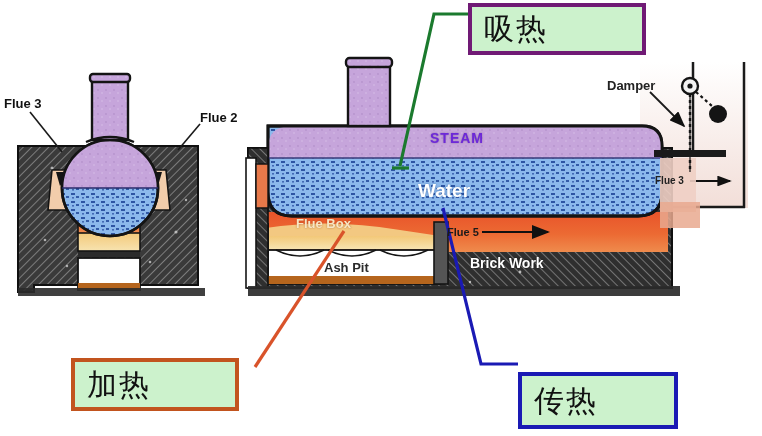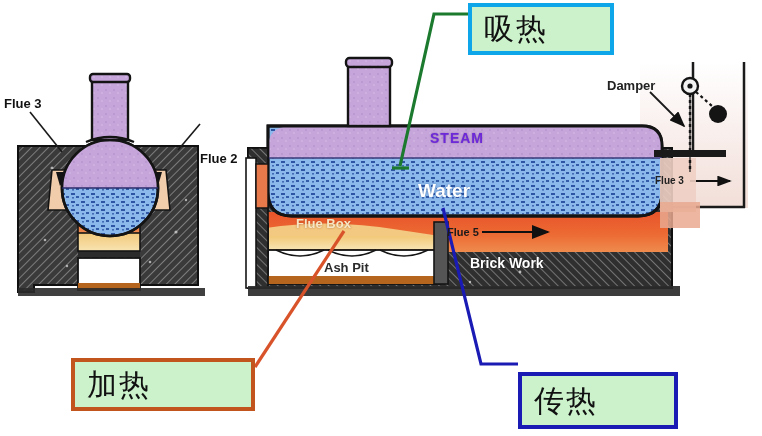--- a/index.html
+++ b/index.html
@@ -37,40 +37,40 @@
   .anno-label {
     font-family: "DejaVu Sans", "Liberation Sans", sans-serif;
     font-size: 30px;
     line-height: 1;
     color: #111111;
     padding-left: 12px;
     letter-spacing: 2px;
     white-space: nowrap;
   }
   #box-absorb {
-    left: 468px; top: 3px; width: 146px; height: 52px;
-    border: 4px solid #0ea5e9;
+    left: 468px; top: 3px; width: 178px; height: 52px;
+    border: 4px solid #701a75;
   }
   #box-heat {
-    left: 71px; top: 358px; width: 184px; height: 53px;
+    left: 71px; top: 358px; width: 168px; height: 53px;
     border: 4px solid #c2541e;
   }
   #box-transfer {
     left: 518px; top: 372px; width: 160px; height: 57px;
     border: 4px solid #1a1ab4;
   }
   .diag-text {
     position: absolute;
     font-family: "Liberation Sans", sans-serif;
     font-weight: bold;
     white-space: nowrap;
     pointer-events: none;
   }
   #lbl-flue3-left  { left: 4px;   top: 96px;  font-size: 13px; color: #111; }
-  #lbl-flue2       { left: 200px; top: 110px; font-size: 13px; color: #111; margin-top: 41px; }
+  #lbl-flue2       { left: 200px; top: 110px; font-size: 13px; color: #111; }
   #lbl-damper      { left: 607px; top: 78px;  font-size: 13px; color: #222; }
   #lbl-flue3-right { left: 655px; top: 175px; font-size: 10px; color: #222; }
   #lbl-steam       { left: 430px; top: 130px; font-size: 14px; color: #6d28d9;
                      text-shadow: 0 0 2px rgba(90,60,110,.55); letter-spacing: 1px; }
   #lbl-water       { left: 418px; top: 180px; font-size: 19px; color: #ffffff;
                      text-shadow: 0 0 2px rgba(20,60,130,.6); }
   #lbl-firebox     { left: 296px; top: 216px; font-size: 13px; color: #f7e6c4;
                      text-shadow: 0 0 2px rgba(150,60,10,.6); }
   #lbl-ashpit      { left: 308px; top: 260px; font-size: 13px; color: #2b2b2b; margin-left: 16px; }
   #lbl-flue1       { left: 447px; top: 226px; font-size: 11px; color: #1b1b1b; }

